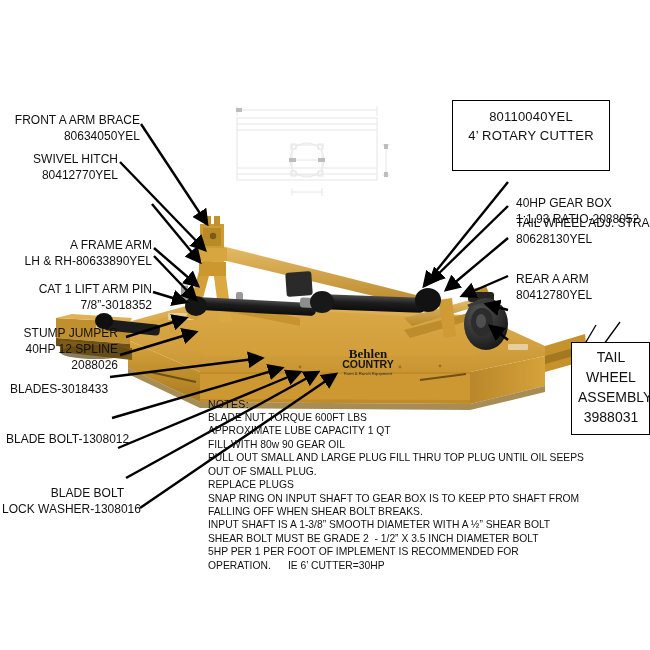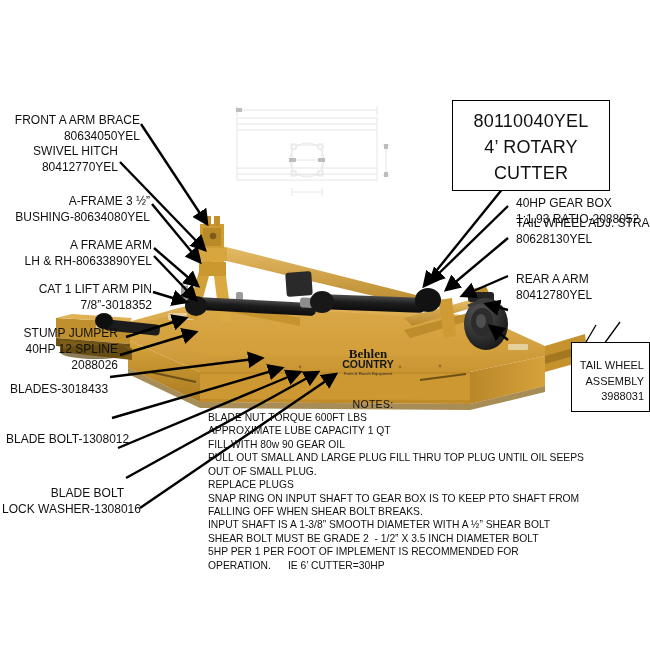--- a/index.html
+++ b/index.html
@@ -7,41 +7,41 @@
     width:650px;height:650px;background:#ffffff;
     font-family:"Liberation Sans", sans-serif;
     color:#111;overflow:hidden;position:relative;
   }
   #stage{position:absolute;left:0;top:0;width:650px;height:650px;}
 
   
   .title-box{
     position:absolute;left:452px;top:100px;width:152px;
     border:1.6px solid #000;background:#fff;
-    text-align:center;padding:7px 2px 4px 2px;
-    font-size:18px;line-height:1.45;letter-spacing:.2px;
+    text-align:center;padding:7px 2px 24px 2px;
+    font-size:13px;line-height:1.45;letter-spacing:.2px;
     z-index:40;
   }
   
   .assy-box{
     position:absolute;left:571px;top:342px;width:66px;
     border:1.2px solid #000;background:#fff;
-    padding:15px 5px 6px 6px;
-    font-size:11px;line-height:1.42;
-    z-index:40;text-align:right;
+    padding:5px 5px 6px 6px;
+    font-size:14px;line-height:1.42;
+    z-index:40;text-align:center;
   }
 
   
   .lbl{position:absolute;font-size:12px;line-height:1.32;white-space:pre;z-index:30;}
   .lbl.r{text-align:right;}
   .lbl.l{text-align:left;}
 
   
   .notes{position:absolute;left:208px;top:398px;width:330px;z-index:30;}
-  .notes-h{text-align:center;font-size:10.5px;margin:0 0 1px 0;letter-spacing:.3px;}
+  .notes-h{font-size:10.5px;margin:0 0 1px 0;letter-spacing:.3px;}
   .notes-l{font-size:10.3px;line-height:1.305;white-space:pre;}
 
   
   svg.layer{position:absolute;left:0;top:0;width:650px;height:650px;}
   #leaders{z-index:25;}
   #machine{z-index:10;}
   #drawing{z-index:12;}
 </style>
 </head>
 <body>
@@ -257,24 +257,22 @@
   </div>
 
   <div class="assy-box">
     <div>TAIL WHEEL</div>
     <div>ASSEMBLY</div>
     <div>3988031</div>
   </div>
 
   <div class="lbl r" style="left:10px;top:113px;width:130px;">FRONT A ARM BRACE
 80634050YEL</div>
-  <div class="lbl r" style="left:10px;top:144px;width:108px;">SWIVEL HITCH
+  <div class="lbl r" style="left:10px;top:152px;width:108px;">SWIVEL HITCH
 80412770YEL</div>
-  <div class="lbl r" style="left:4px;top:194px;width:146px;">A-FRAME 3 ½”
-BUSHING-80634080YEL</div>
   <div class="lbl r" style="left:6px;top:238px;width:146px;">A FRAME ARM
 LH &amp; RH-80633890YEL</div>
   <div class="lbl r" style="left:12px;top:282px;width:140px;">CAT 1 LIFT ARM PIN
 7/8”-3018352</div>
   <div class="lbl r" style="left:14px;top:326px;width:104px;">STUMP JUMPER
 40HP 12 SPLINE
 2088026</div>
   <div class="lbl r" style="left:10px;top:382px;width:98px;text-align:center;">BLADES-3018433</div>
   <div class="lbl r" style="left:6px;top:432px;width:104px;">BLADE BOLT-1308012</div>
   <div class="lbl r" style="left:2px;top:486px;width:122px;">BLADE BOLT

